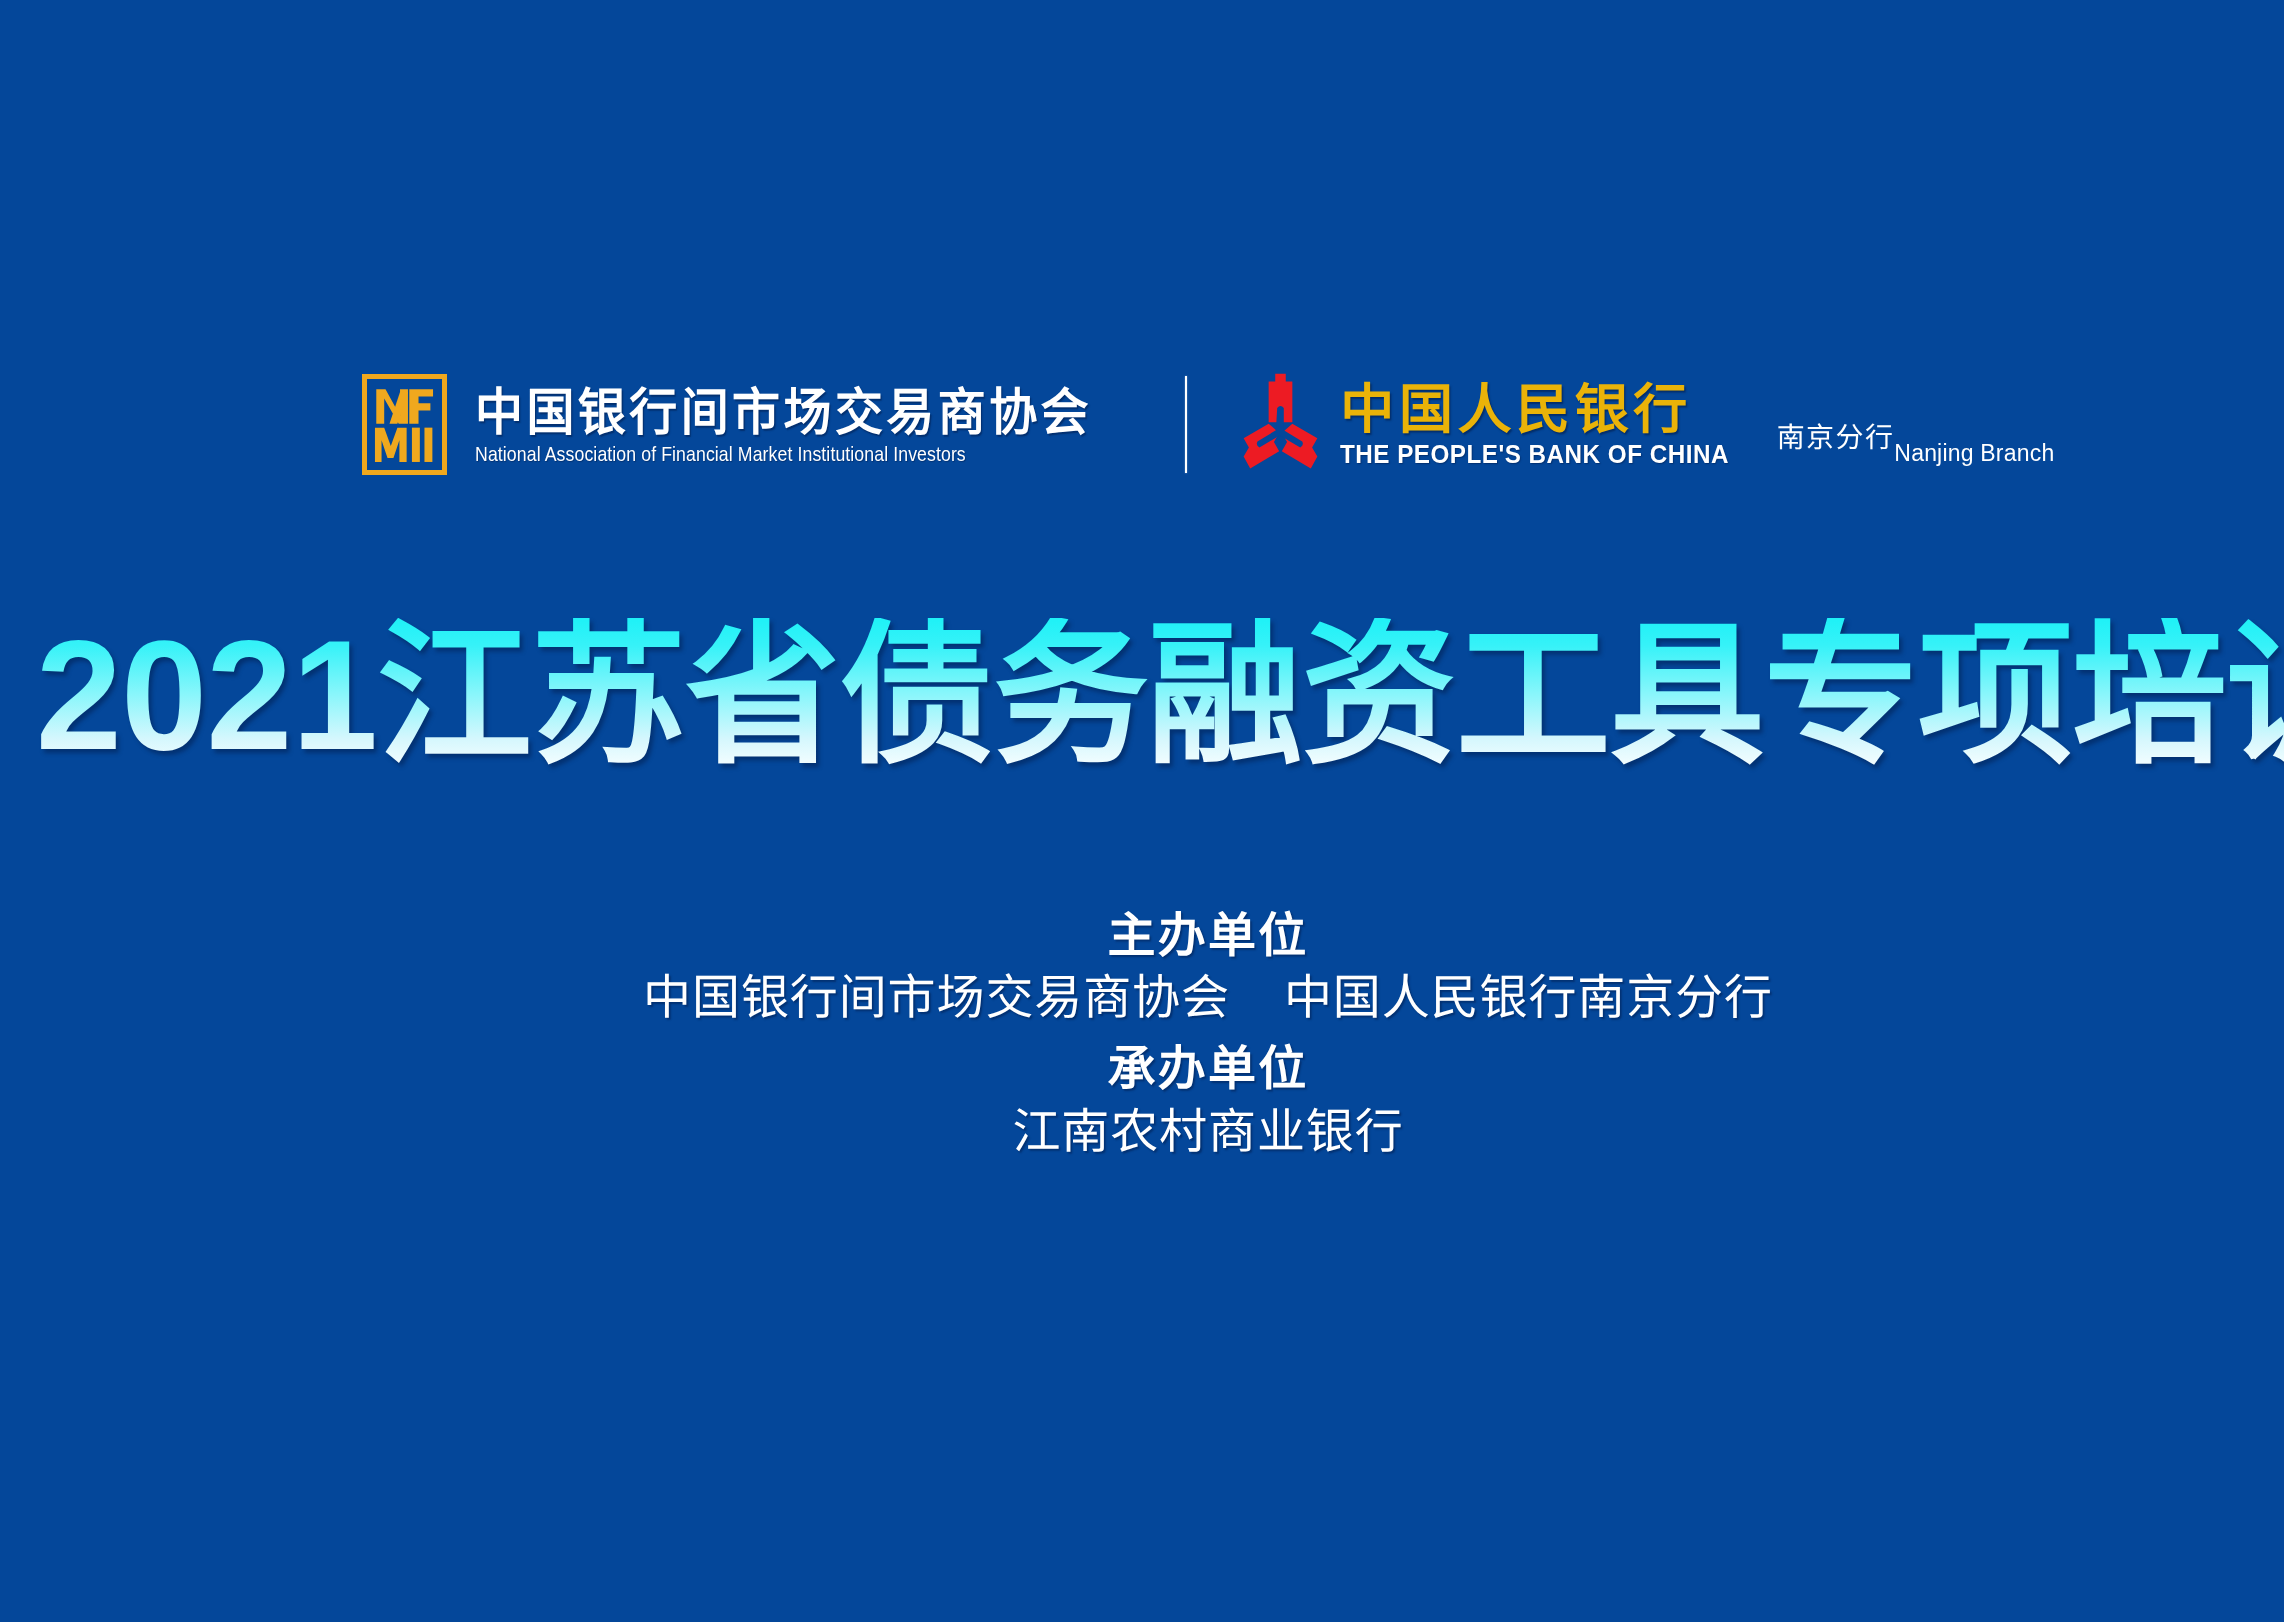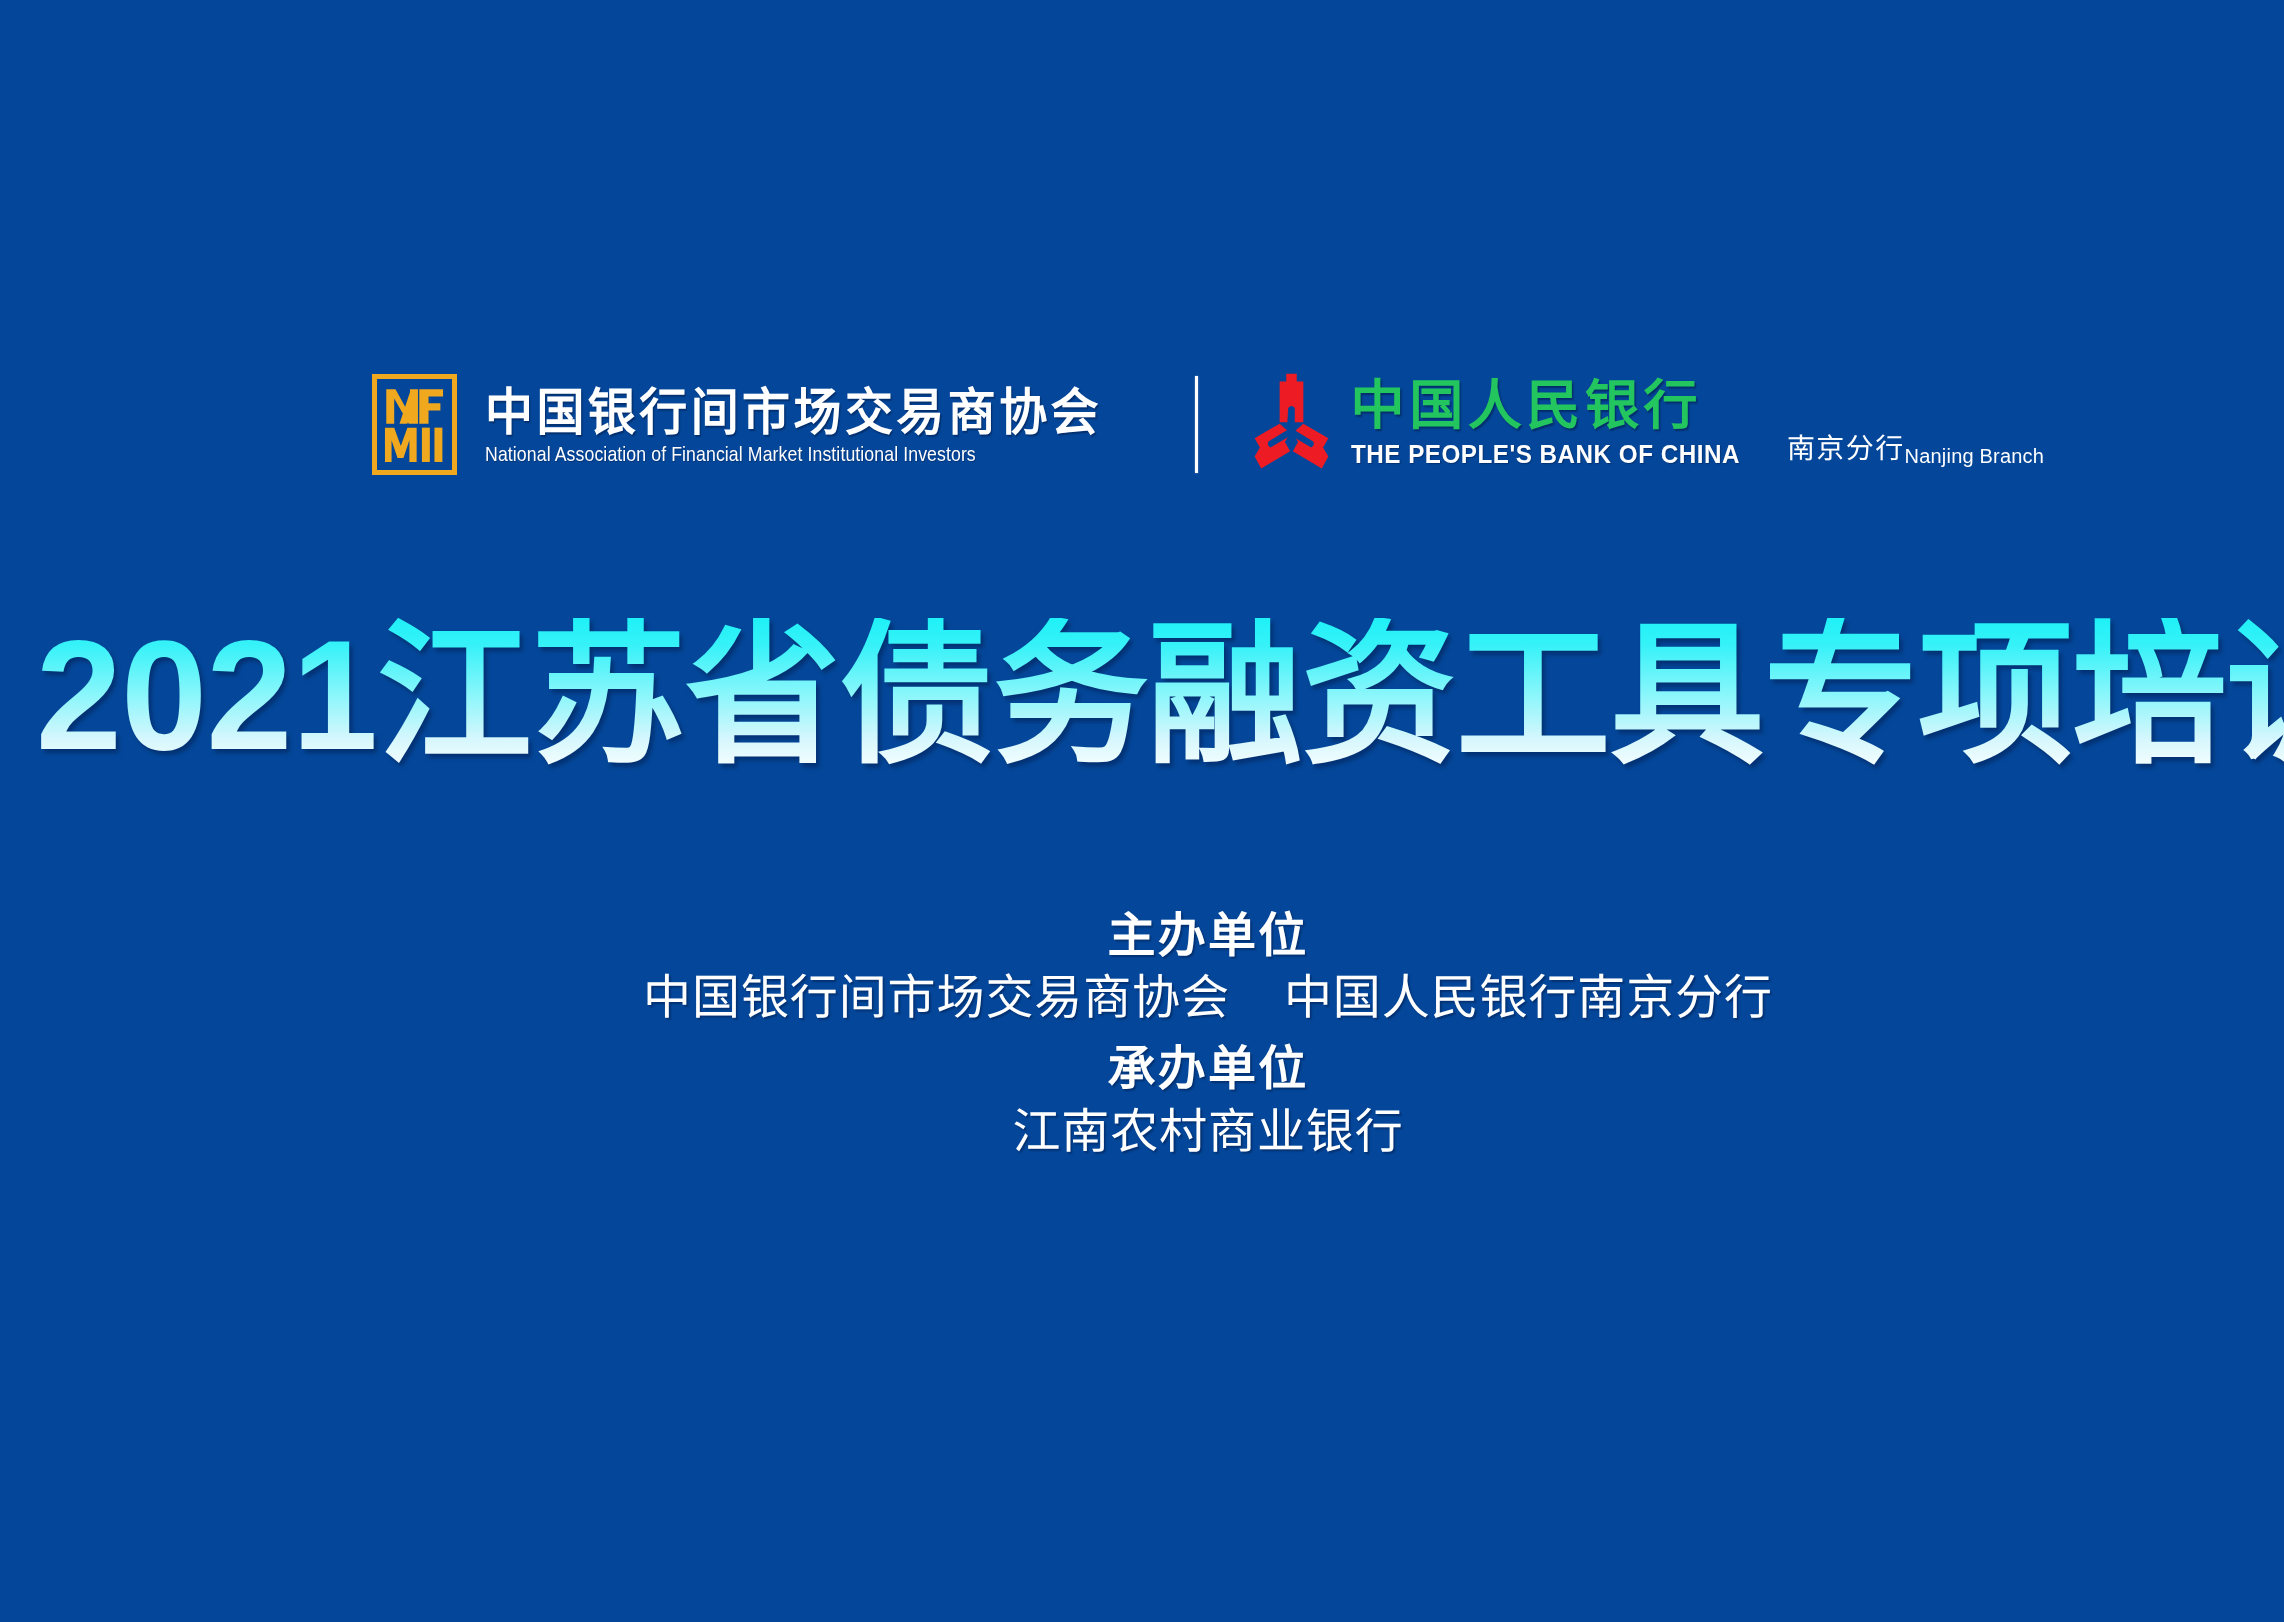--- a/index.html
+++ b/index.html
@@ -113,25 +113,25 @@
 
   .pboc-words {
     display: flex;
     flex-direction: column;
     justify-content: center;
   }
 
   .pboc-cn {
     font-size: 54px;
     font-weight: 700;
-    color: #22c55e;
+    color: #eab308;
     letter-spacing: 4.6px;
     line-height: 1.06;
     white-space: nowrap;
-    font-family: Liberation Mono, monospace;
+    font-family: Liberation Sans, sans-serif;
     text-shadow: 1.4px 1.8px 1.8px rgba(0, 20, 60, 0.5);
   }
 
   .pboc-en {
     font-size: 25px;
     font-weight: 700;
     color: #ffffff;
     letter-spacing: 0.5px;
     line-height: 1.1;
     white-space: nowrap;
@@ -153,27 +153,27 @@
   .branch-cn {
     font-size: 28px;
     font-weight: 400;
     color: #ffffff;
     letter-spacing: 1.4px;
     line-height: 1.15;
     white-space: nowrap;
   }
 
   .branch-en {
-    font-size: 20px;
+    font-size: 23px;
     font-weight: 400;
     color: #ffffff;
     letter-spacing: 0.2px;
     line-height: 1.2;
     white-space: nowrap;
-    margin-top: 11px;
+    margin-top: 18px;
   }
 
   
   .main-title {
     position: absolute;
     top: 618px;
     left: 0;
     width: 2416px;
     text-align: center;
     font-size: 155px;

